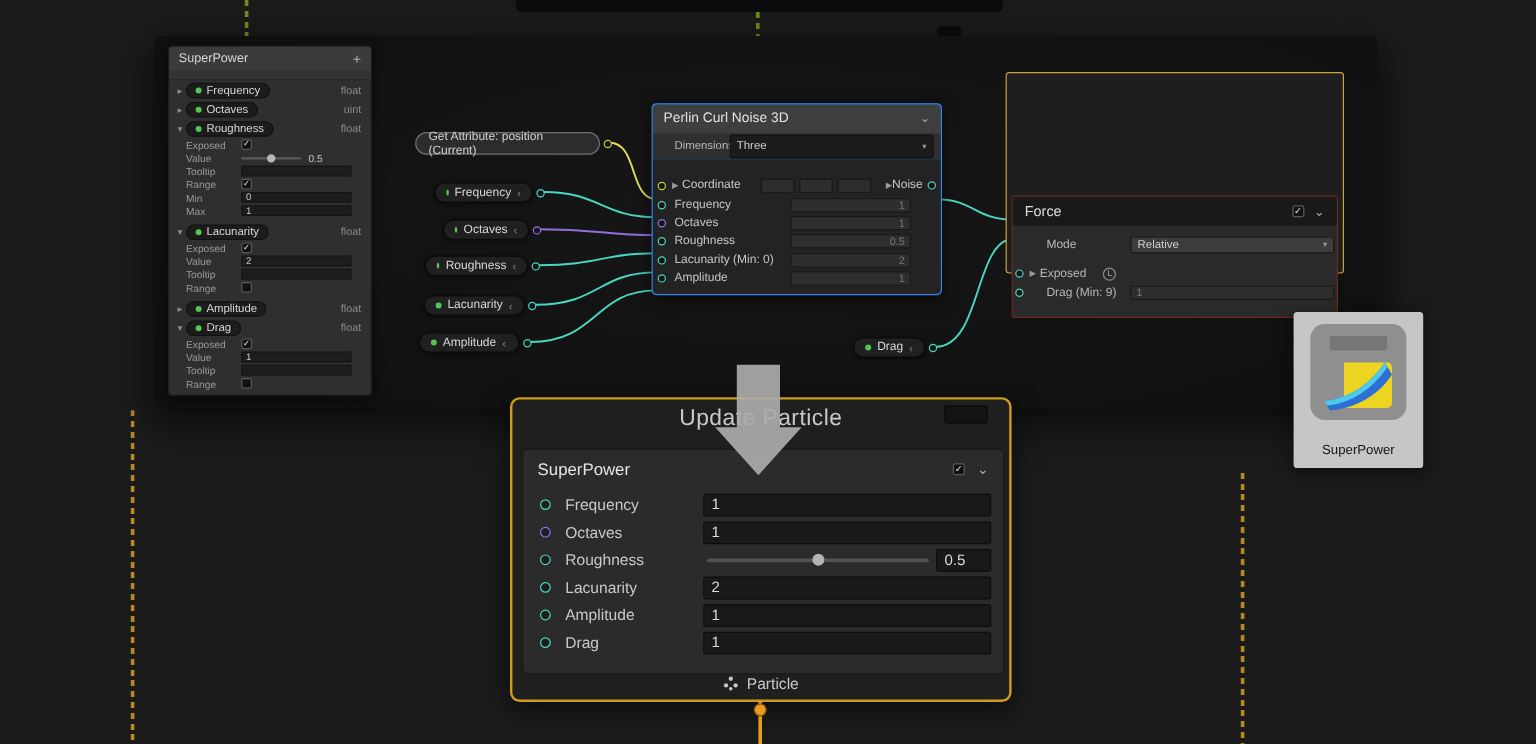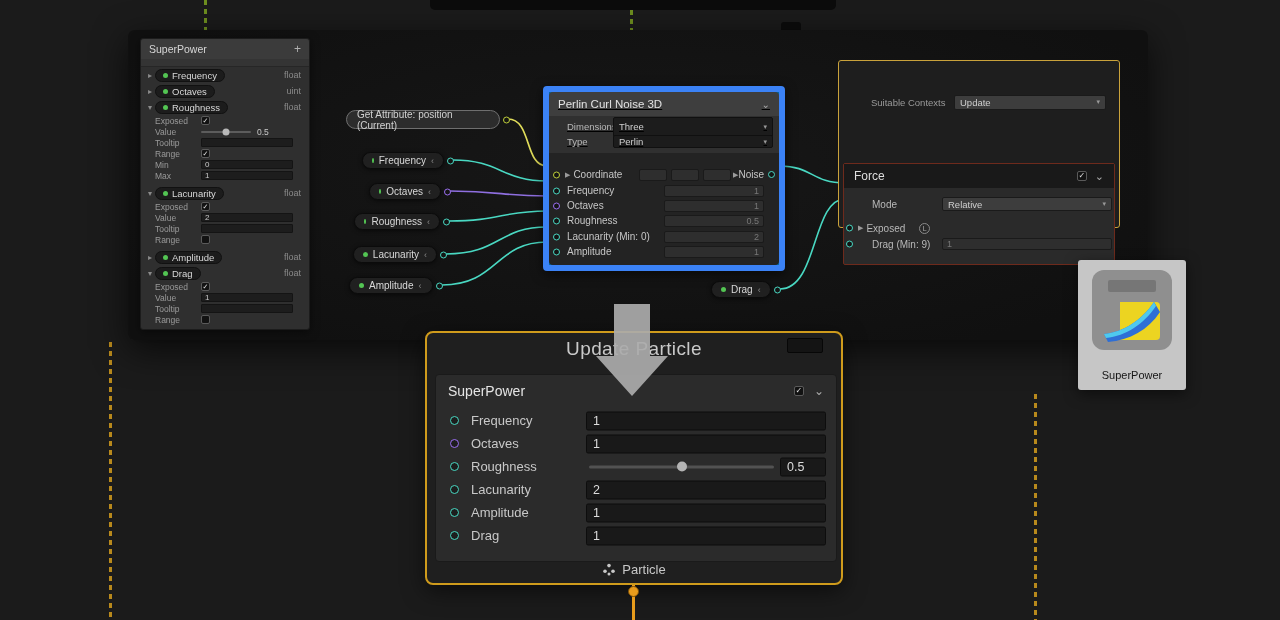--- a/index.html
+++ b/index.html
@@ -44,21 +44,21 @@
   .checkbox i { font-style:normal; }
 
   
   .pnode { position:absolute; height:17px; background:#202020; border:1px solid #0b0b0b; border-radius:9px; display:flex; align-items:center; gap:5px; padding:0 9px; font-size:10px; color:#d8d8d8; z-index:3; box-shadow:0 1px 4px rgba(0,0,0,.55); }
   .pnode .col { color:#8a8a8a; font-size:9px; }
   .pnode .port { right:-11px; top:50%; transform:translateY(-50%); }
   .ganode { position:absolute; height:19px; background:#2c2c2c; border:1px solid #6f6f6f; border-radius:10px; display:flex; align-items:center; padding:0 10px; font-size:10px; color:#d2d2d2; z-index:3; }
   .ganode .port { right:-11px; top:50%; transform:translateY(-50%); }
 
   
-  .node { position:absolute; left:543px; top:86px; width:242px; background:#0369a1; border:6px solid #3b82f6; border-radius:4px; z-index:3; box-shadow:0 3px 12px rgba(0,0,0,.6);text-decoration:underline; }
+  .node { position:absolute; left:543px; top:86px; width:242px; background:#0369a1; border:1px solid #3b82f6; border-radius:4px; z-index:3; box-shadow:0 3px 12px rgba(0,0,0,.6); }
   .node-title { height:24px; background:#3e3e3e; border-radius:4px 4px 0 0; display:flex; align-items:center; padding:0 9px; font-size:11.5px; color:#e2e2e2; }
   .node-title .chev { margin-left:auto; color:#aaa; font-size:10px; }
   .node-settings { background:#303030; padding:3px 6px 4px 6px; }
   .ns-row { display:flex; align-items:center; height:15px; }
   .ns-label { width:58px; padding-left:12px; font-size:9.5px; color:#b8b8b8; }
   .dd { display:flex; align-items:center; background:#1c1c1c; border:1px solid #101010; border-radius:2px; color:#cfcfcf; font-size:9.5px; padding:0 5px; }
   .dd .caret { margin-left:auto; font-size:7px; color:#9a9a9a; }
   .dd.lt { background:#3d3d3d; border-color:#1a1a1a; }
   .node-body { position:relative; background:#232323; height:112px; border-radius:0 0 4px 4px; }
   .prow { position:absolute; left:0; right:0; height:15px; display:flex; align-items:center; }
@@ -304,27 +304,20 @@
       <span class="chev">⌄</span>
     </div>
     <div class="node-settings">
       <div class="ns-row">
         <span class="ns-label">Dimensions</span>
         <span class="dd" style="flex:1;height:20px">
             <span>Three</span>
             <span class="caret">▾</span>
           </span>
       </div>
-      <div class="ns-row">
-        <span class="ns-label">Type</span>
-        <span class="dd" style="flex:1;height:13px">
-            <span>Perlin</span>
-            <span class="caret">▾</span>
-          </span>
-      </div>
     </div>
     <div class="node-body">
       <div class="prow" style="top:14px">
         <span class="port ygreen"></span>
         <span class="tri">▶</span>
         <span class="in-label">Coordinate</span>
         <span class="vbox" style="left:90px;width:28px"></span>
         <span class="vbox" style="left:122px;width:28px"></span>
         <span class="vbox" style="left:154px;width:28px"></span>
       </div>
@@ -355,27 +348,20 @@
       </div>
       <div class="prow" style="top:91px">
         <span class="port"></span>
         <span class="in-label">Amplitude</span>
         <span class="vbox" style="left:115px;width:100px">1</span>
       </div>
     </div>
   </div>
 
   <div class="bsg">
-    <div class="bsg-ctx">
-      <span class="bsg-ctx-label">Suitable Contexts</span>
-      <span class="dd lt" style="position:absolute;left:115px;width:152px;height:15px">
-          <span>Update</span>
-          <span class="caret">▾</span>
-        </span>
-    </div>
     <div class="force">
       <div class="force-header">
         <span>Force</span>
         <span class="checkbox" style="margin-left:auto"><i>✓</i></span>
         <span style="color:#aaa;font-size:11px;margin-left:8px">⌄</span>
       </div>
       <div class="frow" style="top:32px">
         <span class="f-label">Mode</span>
         <span class="dd lt" style="position:absolute;left:98px;width:170px;height:14px">
             <span>Relative</span>

